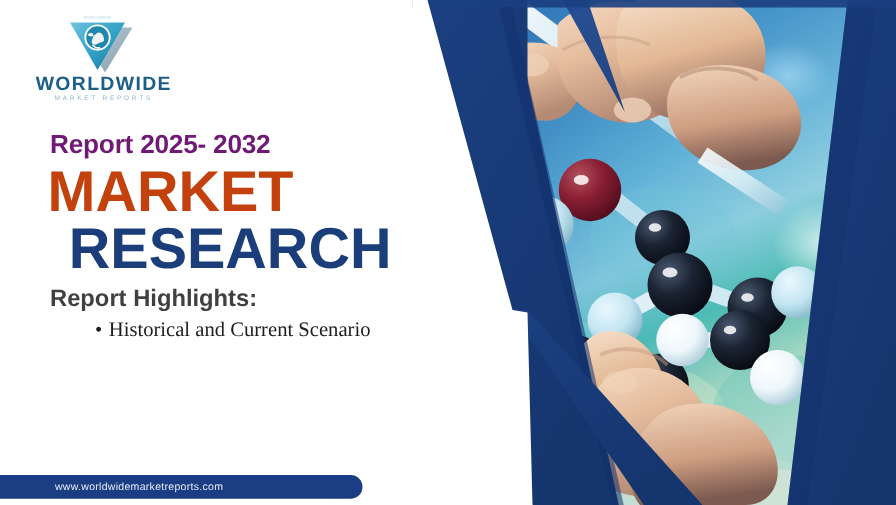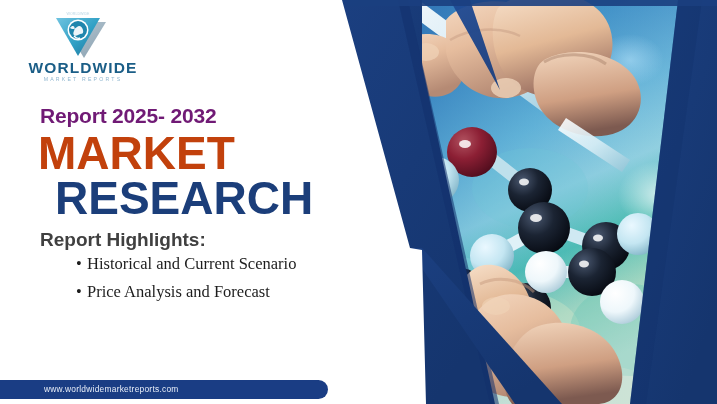--- a/index.html
+++ b/index.html
@@ -30,21 +30,21 @@
 
   
   .hl-title{position:absolute;left:40px;top:229px;font-size:19px;font-weight:700;
       color:#404040;font-family:"Liberation Sans",sans-serif;}
   .hl-list{position:absolute;left:40px;top:256px;margin:0;padding:0;list-style:none;}
   .hl-list li{font-size:16.5px;color:#1d1d1d;line-height:1;margin-bottom:11px;
       font-family:Liberation Serif, serif;white-space:nowrap;margin-left:36px;}
   .hl-list li .b{display:inline-block;width:11px;color:#1d1d1d;}
 
   
-  .url-bar{position:absolute;left:0;top:380px;width:328px;height:19px;
+  .url-bar{position:absolute;left:0;top:380px;width:290px;height:19px;
       background:#1a3d84;border-radius:0 10px 10px 0;}
   .url-bar span{position:absolute;left:44px;top:4px;font-size:8.4px;color:#e8eef8;
       letter-spacing:0.25px;font-family:"Liberation Sans",sans-serif;}
 
   
   .art{position:absolute;left:330px;top:0;width:387px;height:404px;overflow:hidden;}
   .art svg{display:block;}
 </style>
 </head>
 <body>
@@ -274,21 +274,20 @@
       <div class="logo-tag">MARKET REPORTS</div>
     </div>
 
     <div class="report-line">Report 2025- 2032</div>
     <div class="big-1">MARKET</div>
     <div class="big-2">RESEARCH</div>
 
     <div class="hl-title">Report Highlights:</div>
     <ul class="hl-list">
       <li><span class="b">•</span><span>Historical and Current Scenario</span></li>
-      <li><span class="b">•</span><span>Price Analysis and Forecast</span></li>
     </ul>
 
     <div class="url-bar">
       <span>www.worldwidemarketreports.com</span>
     </div>
   </div>
 
 </div>
 
 </body></html>

